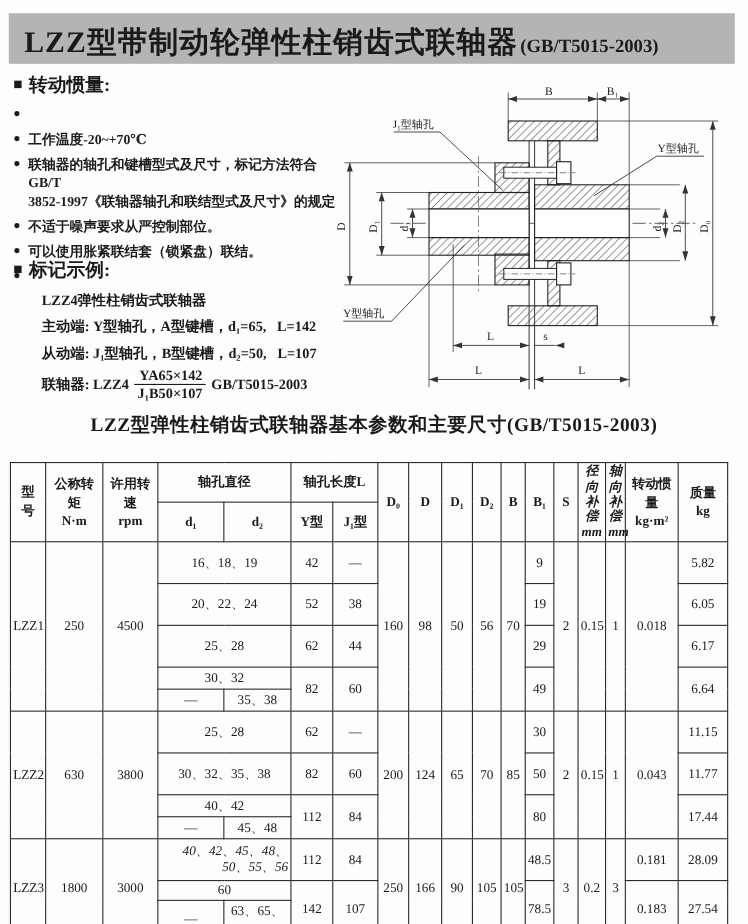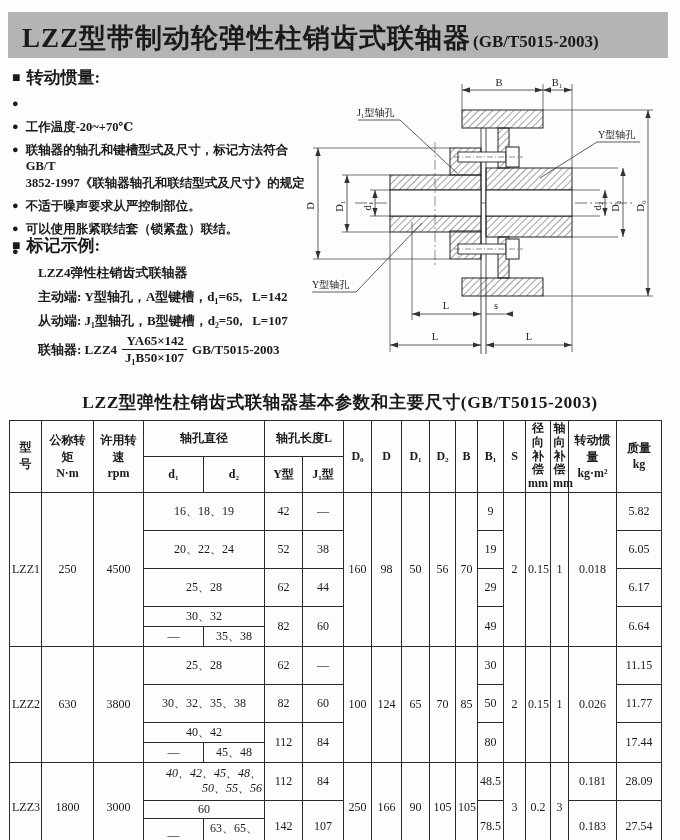--- a/index.html
+++ b/index.html
@@ -26,29 +26,29 @@
   .mfrac{display:flex;align-items:center;white-space:pre;}
   .frac{display:inline-flex;flex-direction:column;text-align:right;margin:0 5px;line-height:1.25;}
   .frac .num{border-bottom:1.4px solid #1a1a1a;padding:0 3px;}
   .frac .den{padding:0 3px;}
 
   
   .drawing{position:absolute;left:300px;top:62px;width:372px;height:332px;}
   svg text{font-family:"Liberation Serif","DejaVu Serif",serif;fill:#222;}
 
   
-  .tbl-title{position:absolute;left:0;top:390px;width:680px;text-align:center;
+  .tbl-title{position:absolute;left:0;top:374px;width:680px;text-align:center;
              font-size:17.5px;font-weight:bold;letter-spacing:0.5px;}
   table{position:absolute;left:9px;top:420px;border-collapse:collapse;table-layout:fixed;
         width:652px;font-size:12px;}
   td{border:1px solid #2b2b2b;text-align:center;vertical-align:middle;
      white-space:pre-line;padding:1px 2px;height:38px;box-sizing:border-box;}
   thead td{height:30px;font-weight:600;}
   thead tr:first-child td{font-size:12px;}
-  td.sm{font-size:10.5px;line-height:1.15;}
+  td.sm{font-size:10.5px;line-height:1.15;font-style:italic;}
   tr.half td{height:18px;}
   td.lft{text-align:right;padding-left:8px;line-height:1.3;font-style:italic;}
   table{border:1.5px solid #1f1f1f;}
 </style>
 </head>
 <body>
 
 <div class="page">
 
   <div class="banner">
@@ -327,30 +327,30 @@
           <td>—</td>
           <td>35、38</td>
         </tr>
         <tr>
           <td rowspan="4">LZZ2</td>
           <td rowspan="4">630</td>
           <td rowspan="4">3800</td>
           <td colspan="2">25、28</td>
           <td>62</td>
           <td>—</td>
-          <td rowspan="4">100</td>
+          <td rowspan="4">200</td>
           <td rowspan="4">124</td>
           <td rowspan="4">65</td>
           <td rowspan="4">70</td>
           <td rowspan="4">85</td>
           <td>30</td>
           <td rowspan="4">2</td>
           <td rowspan="4">0.15</td>
           <td rowspan="4">1</td>
-          <td rowspan="4">0.026</td>
+          <td rowspan="4">0.043</td>
           <td>11.15</td>
         </tr>
         <tr>
           <td colspan="2">30、32、35、38</td>
           <td>82</td>
           <td>60</td>
           <td>50</td>
           <td>11.77</td>
         </tr>
         <tr class="half">

